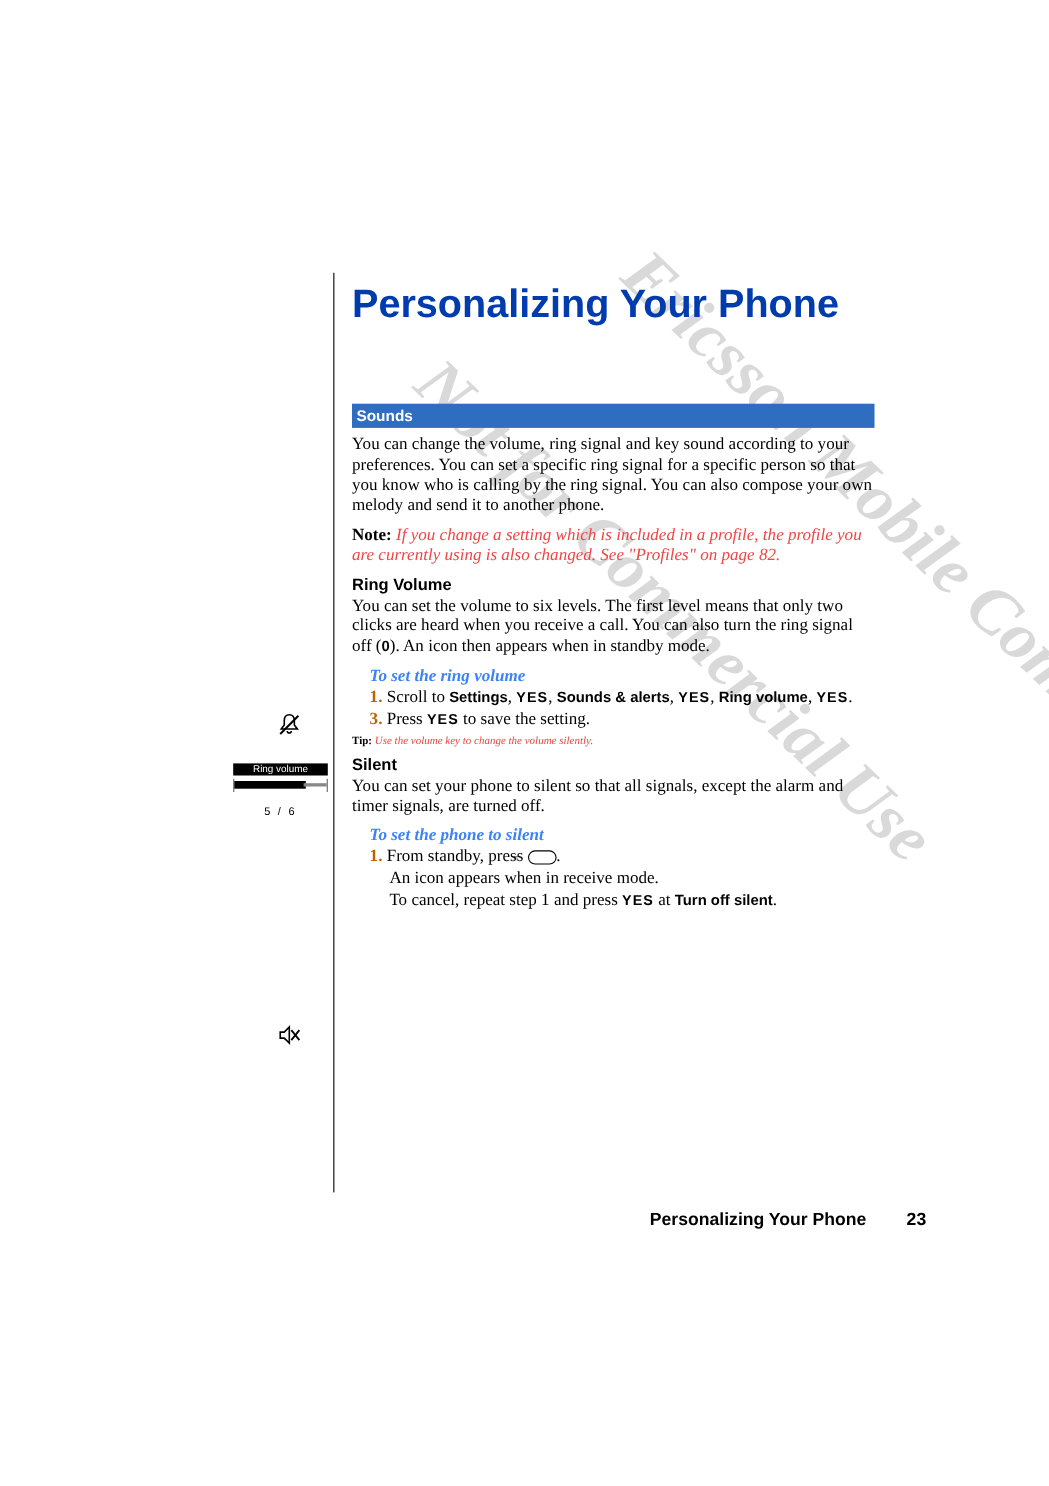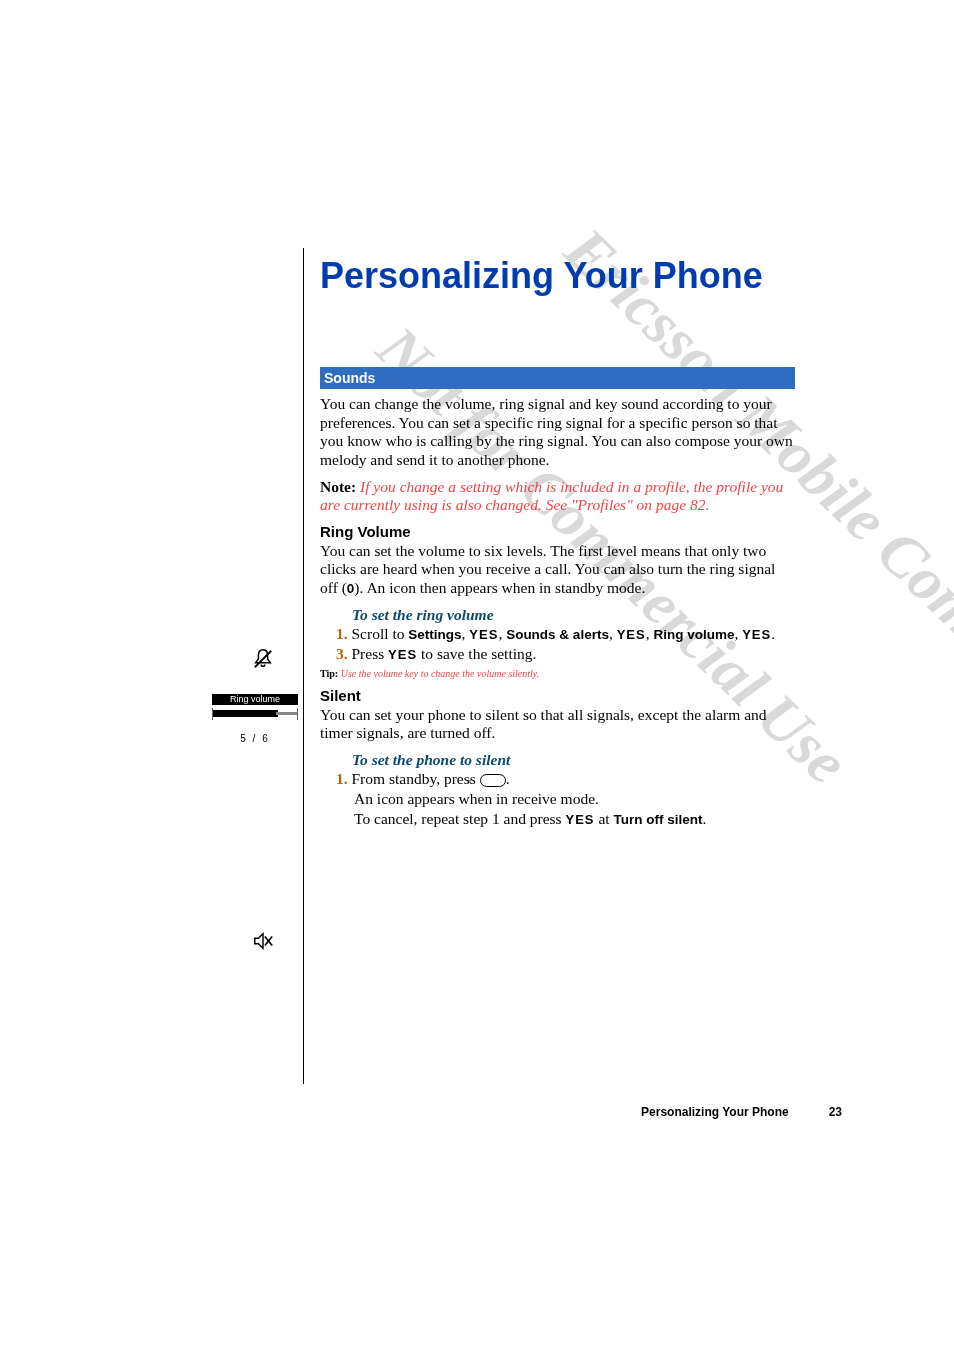--- a/index.html
+++ b/index.html
@@ -58,23 +58,23 @@
     .subhead {
       font-family: Arial, Helvetica, sans-serif;
       font-weight: bold;
       font-size: 15px;
       margin-top: 6px;
       margin-bottom: 2px;
     }
     .procedure-title {
       font-style: italic;
       font-weight: bold;
-      color: #0c4a6e;
-      font-size: 15.5px;
-      margin-left: 32px;
+      color: #3b82f6;
+      font-size: 15.5px;
+      margin-left: 16px;
       margin-top: 4px;
     }
     .ol-item {
       font-size: 15.5px;
       line-height: 1.3;
       margin-left: 16px;
       padding-left: 18px;
       text-indent: -18px;
       width: 475px;
     }
@@ -190,21 +190,21 @@
       font-family: Arial, sans-serif;
       letter-spacing: 2px;
       margin-top: 13px;
     }
     .footer {
       position: absolute;
       right: 112px;
       bottom: 232px;
       font-family: Arial, Helvetica, sans-serif;
       font-weight: bold;
-      font-size: 12px;
+      font-size: 16px;
     }
     .footer .pnum { display: inline-block; width: 50px; text-align: right; }
     svg { vertical-align: middle; }
   </style>
 </head>
 <body>
 
 <div class="page">
 
   <div class="watermark1">Not for Commercial Use</div>

